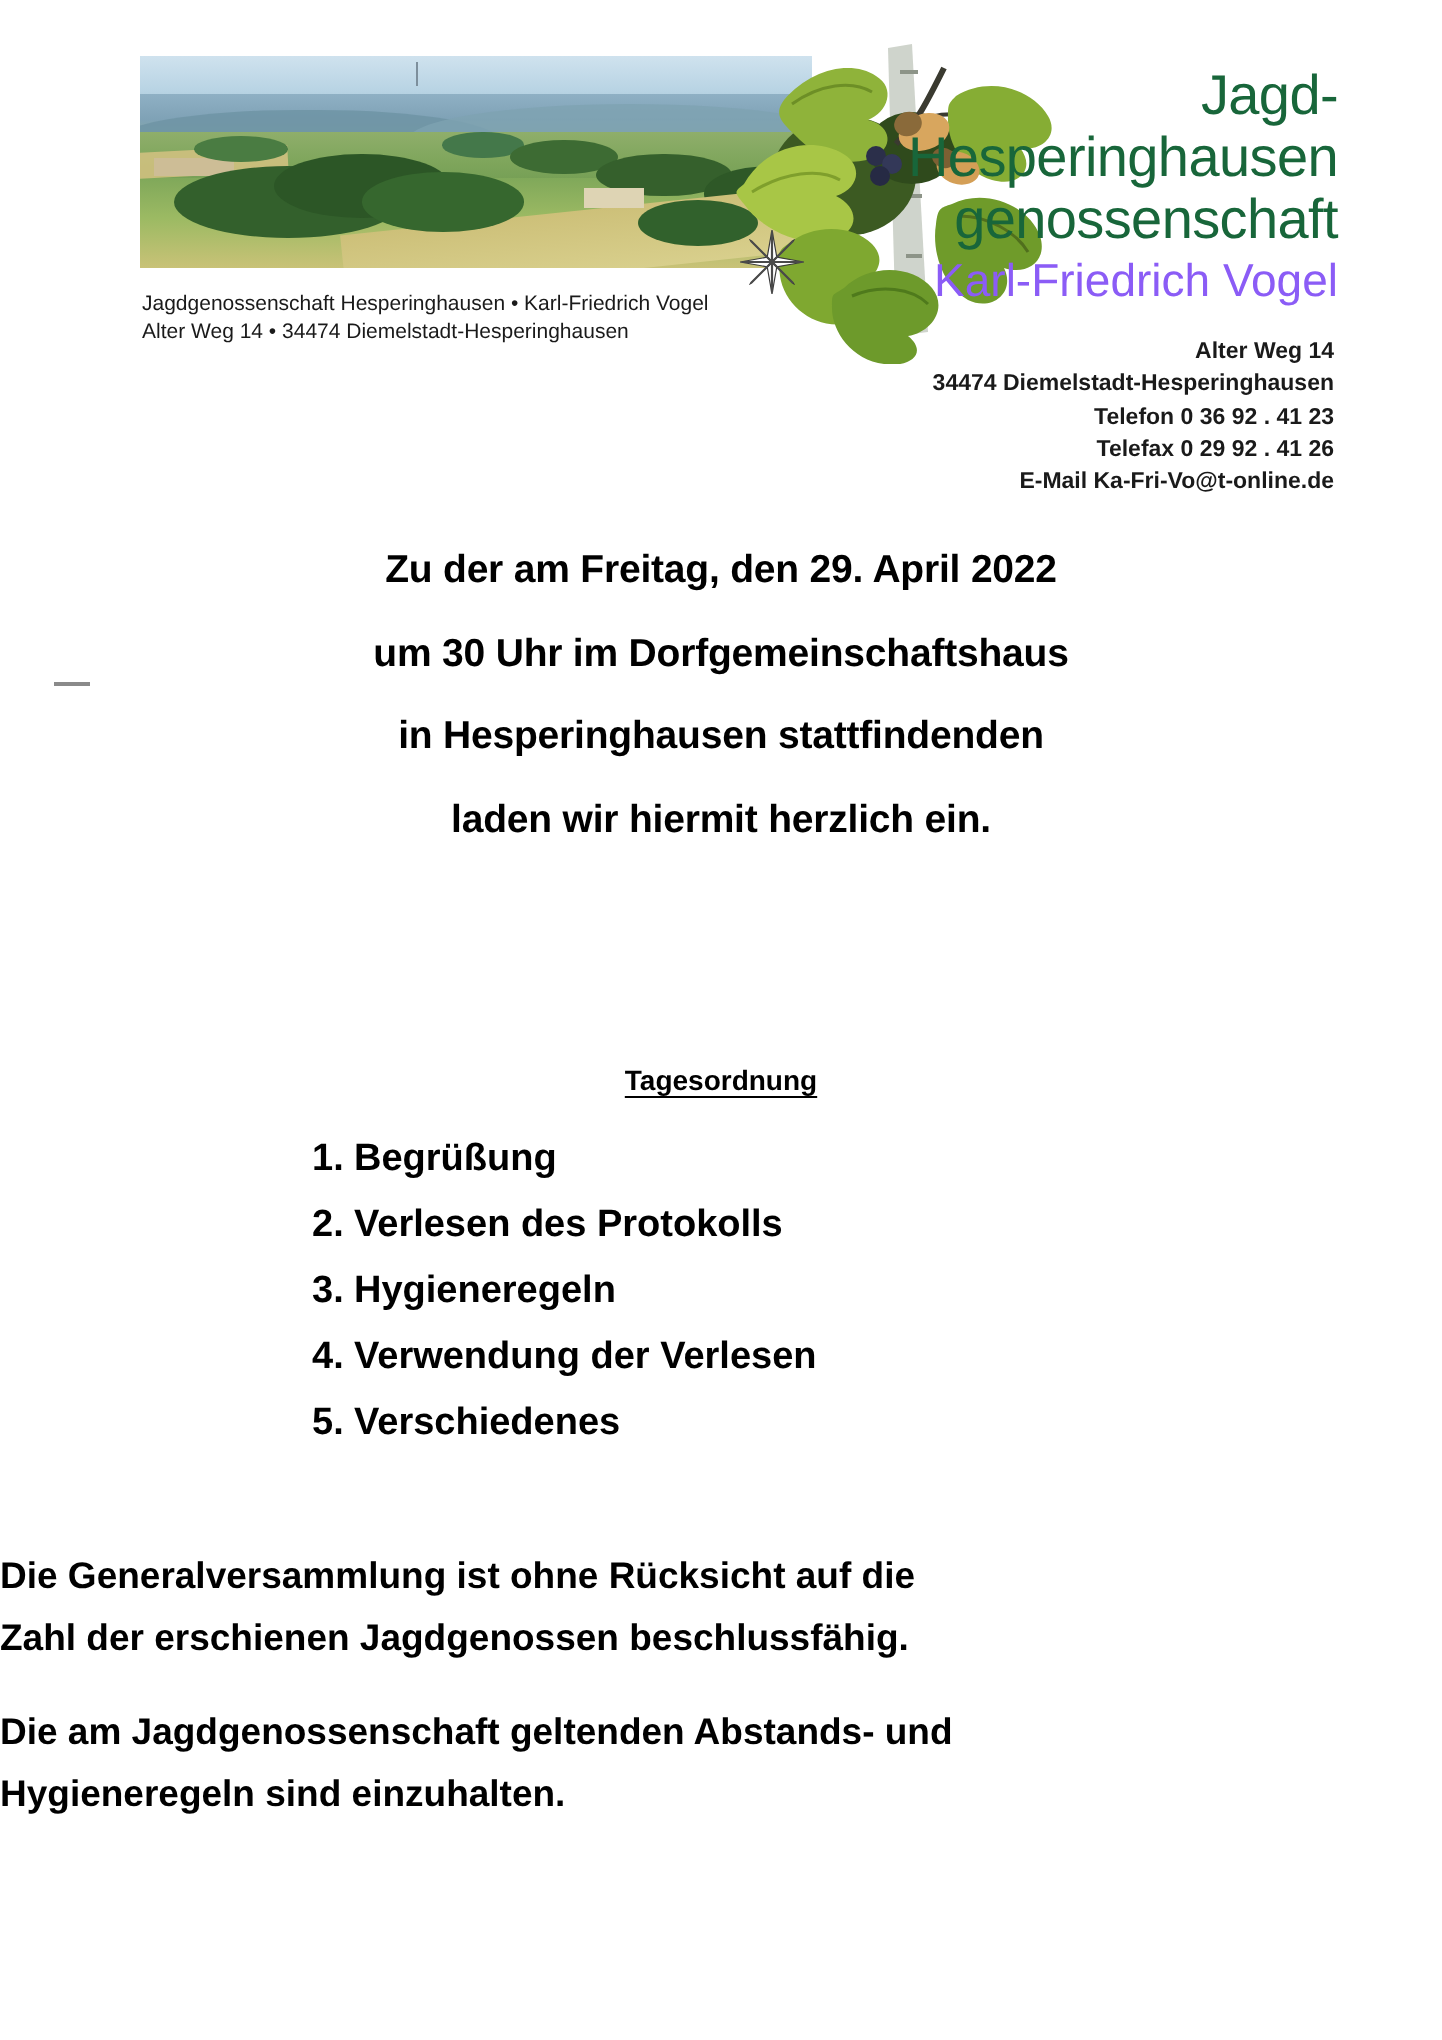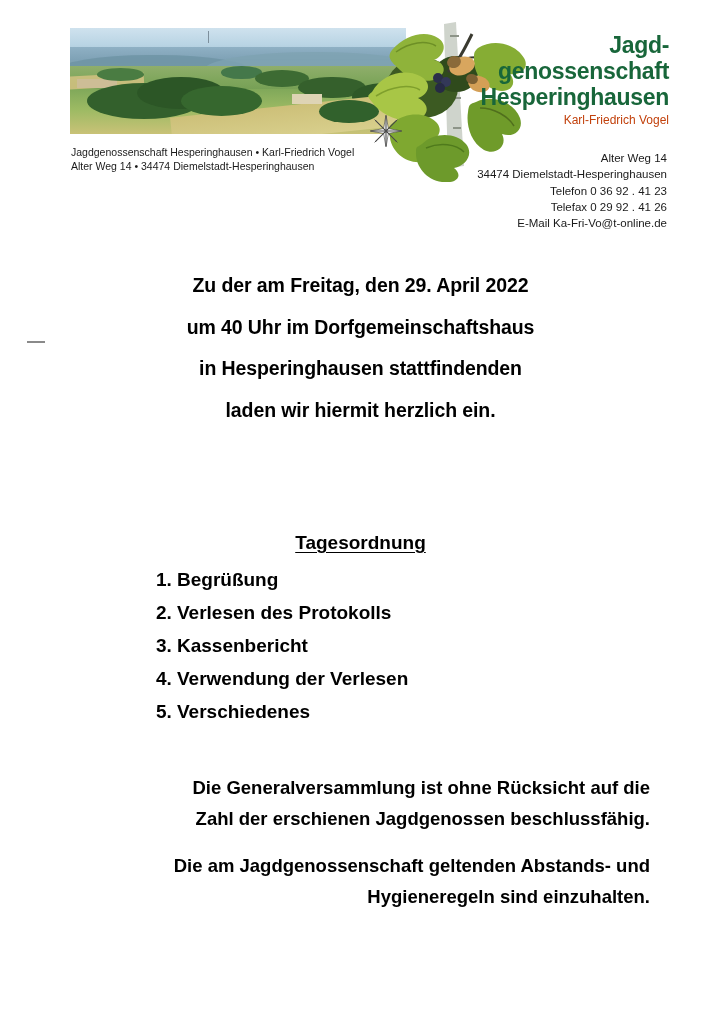--- a/index.html
+++ b/index.html
@@ -125,53 +125,54 @@
   }
 
   .logo-text {
     position: absolute;
     right: 52px;
     top: 34px;
     text-align: right;
     line-height: 1.0;
   }
   .logo-line {
-    font-size: 23px;
-    font-weight: bold;
+    font-size: 28px;
+    font-weight: normal;
     color: #18663a;
     letter-spacing: -0.3px;
     white-space: nowrap;
     margin-bottom: 3px;
   }
   .logo-sub {
-    font-size: 12px;
+    font-size: 23px;
     font-weight: normal;
-    color: #c2410c;
+    color: #8b5cf6;
     white-space: nowrap;
     margin-top: 5px;
   }
 
   .sender {
     position: absolute;
     left: 71px;
     top: 145px;
     font-size: 10.5px;
     line-height: 1.35;
     color: #1a1a1a;
     white-space: nowrap;
   }
 
   .contact {
     position: absolute;
     right: 54px;
-    top: 150px;
+    top: 168px;
     text-align: right;
     font-size: 11.5px;
     line-height: 1.42;
     color: #1a1a1a;
+    font-weight: bold;
   }
   .contact div { white-space: nowrap; }
 
   .fold-mark {
     position: absolute;
     left: 27px;
     top: 341px;
     width: 18px;
     height: 2px;
     background: #8a8a8a;
@@ -192,21 +193,21 @@
     margin-bottom: 22px;
     letter-spacing: -0.1px;
   }
 
   .agenda-title {
     position: absolute;
     left: 0;
     top: 532px;
     width: 721px;
     text-align: center;
-    font-size: 19px;
+    font-size: 14px;
     font-weight: bold;
   }
   .agenda-title span {
     text-decoration: underline;
     text-underline-offset: 3px;
   }
 
   .agenda {
     position: absolute;
     left: 156px;
@@ -223,24 +224,24 @@
   .agenda-num {
     width: 21px;
     flex: 0 0 21px;
   }
   .agenda-label {
     flex: 1 1 auto;
   }
 
   .closing {
     position: absolute;
-    left: 15px;
+    left: 0;
     top: 772px;
     width: 635px;
-    text-align: right;
+    text-align: left;
   }
   .closing p {
     margin: 0;
     font-size: 18.5px;
     font-weight: bold;
     line-height: 1.68;
   }
   .closing p.gap {
     margin-top: 16px;
   }
@@ -333,22 +334,22 @@
           <path d="M4.7 4.7 L12.7 12.7 L16 16 L12.7 12.7 Z"></path>
         </g>
         <g stroke="#4a4a4a" stroke-width="1.1">
           <path d="M16 1 L16 31 M1 16 L31 16 M5.4 5.4 L26.6 26.6 M26.6 5.4 L5.4 26.6"></path>
         </g>
       </svg>
     </div>
 
     <div class="logo-text">
       <div class="logo-line">Jagd-</div>
+      <div class="logo-line">Hesperinghausen</div>
       <div class="logo-line">genossenschaft</div>
-      <div class="logo-line">Hesperinghausen</div>
       <div class="logo-sub">Karl-Friedrich Vogel</div>
     </div>
 
     <div class="sender">
       <div>Jagdgenossenschaft Hesperinghausen • Karl-Friedrich Vogel</div>
       <div>Alter Weg 14 • 34474 Diemelstadt-Hesperinghausen</div>
     </div>
 
     <div class="contact">
       <div>Alter Weg 14</div>
@@ -356,41 +357,41 @@
       <div>Telefon 0 36 92 . 41 23</div>
       <div>Telefax 0 29 92 . 41 26</div>
       <div>E-Mail Ka-Fri-Vo@t-online.de</div>
     </div>
   </div>
 
   <div class="fold-mark"></div>
 
   <div class="invite">
     <div class="invite-line">Zu der am Freitag, den 29. April 2022</div>
-    <div class="invite-line">um 40 Uhr im Dorfgemeinschaftshaus</div>
+    <div class="invite-line">um 30 Uhr im Dorfgemeinschaftshaus</div>
     <div class="invite-line">in Hesperinghausen stattfindenden</div>
     <div class="invite-line">laden wir hiermit herzlich ein.</div>
   </div>
 
   <div class="agenda-title">
     <span>Tagesordnung</span>
   </div>
 
   <div class="agenda">
     <div class="agenda-item">
       <div class="agenda-num">1.</div>
       <div class="agenda-label">Begrüßung</div>
     </div>
     <div class="agenda-item">
       <div class="agenda-num">2.</div>
       <div class="agenda-label">Verlesen des Protokolls</div>
     </div>
     <div class="agenda-item">
       <div class="agenda-num">3.</div>
-      <div class="agenda-label">Kassenbericht</div>
+      <div class="agenda-label">Hygieneregeln</div>
     </div>
     <div class="agenda-item">
       <div class="agenda-num">4.</div>
       <div class="agenda-label">Verwendung der Verlesen</div>
     </div>
     <div class="agenda-item">
       <div class="agenda-num">5.</div>
       <div class="agenda-label">Verschiedenes</div>
     </div>
   </div>

